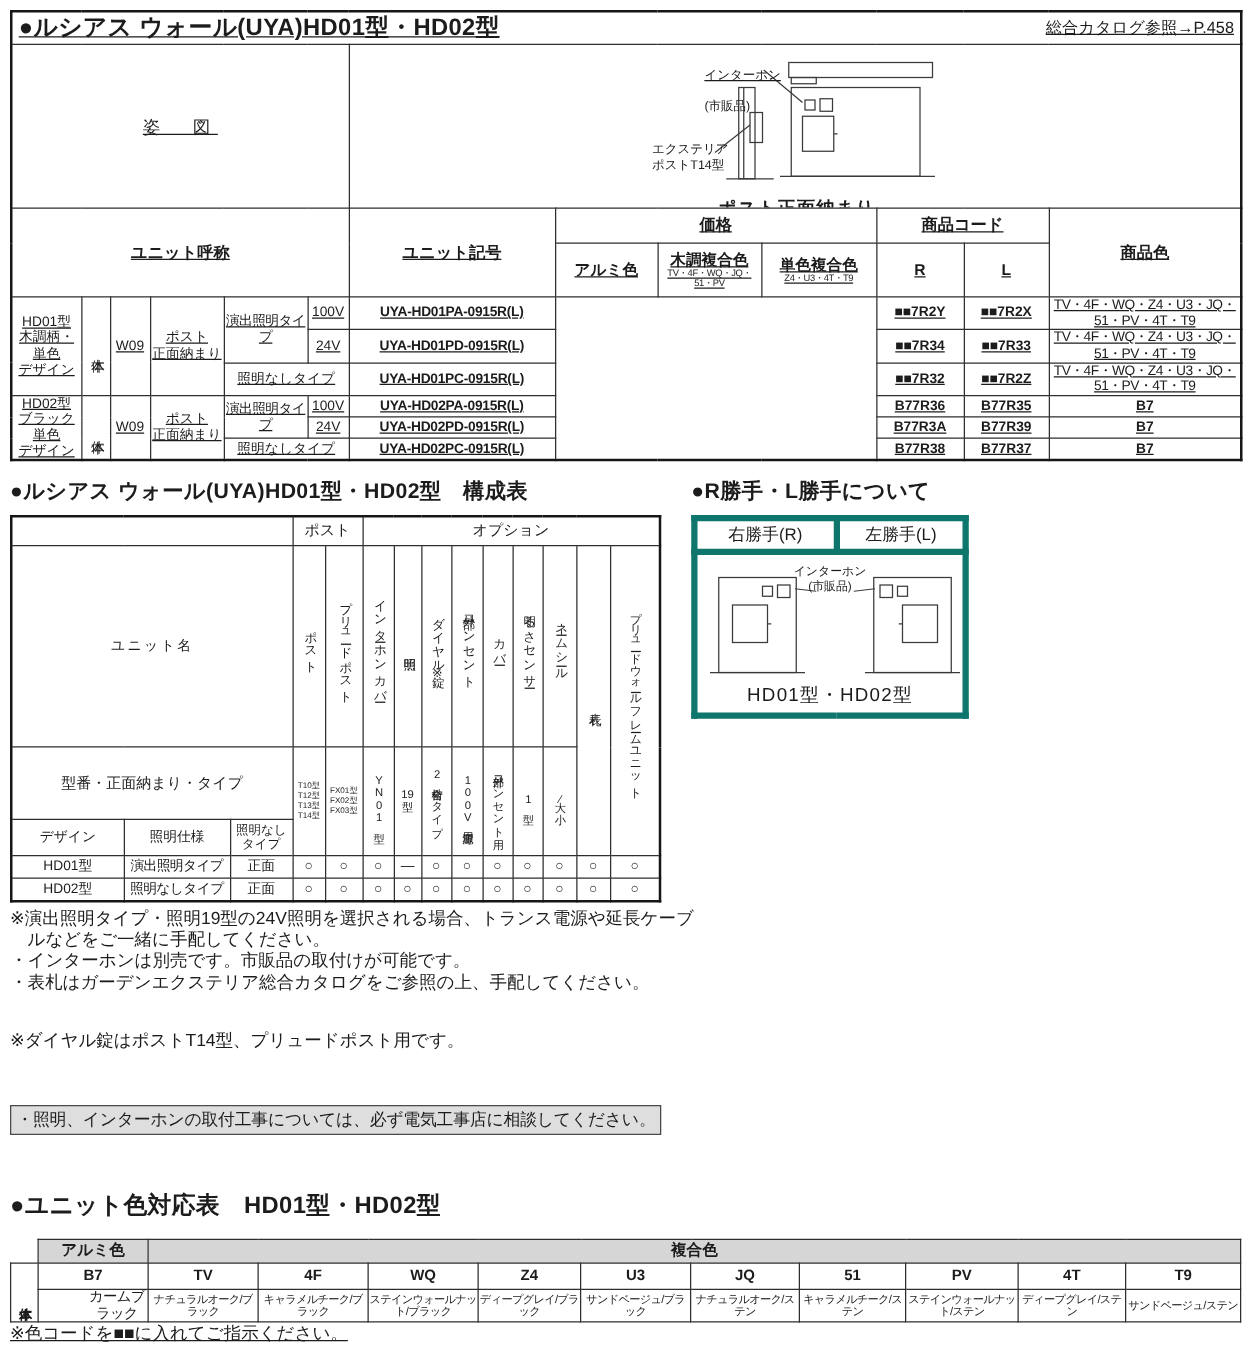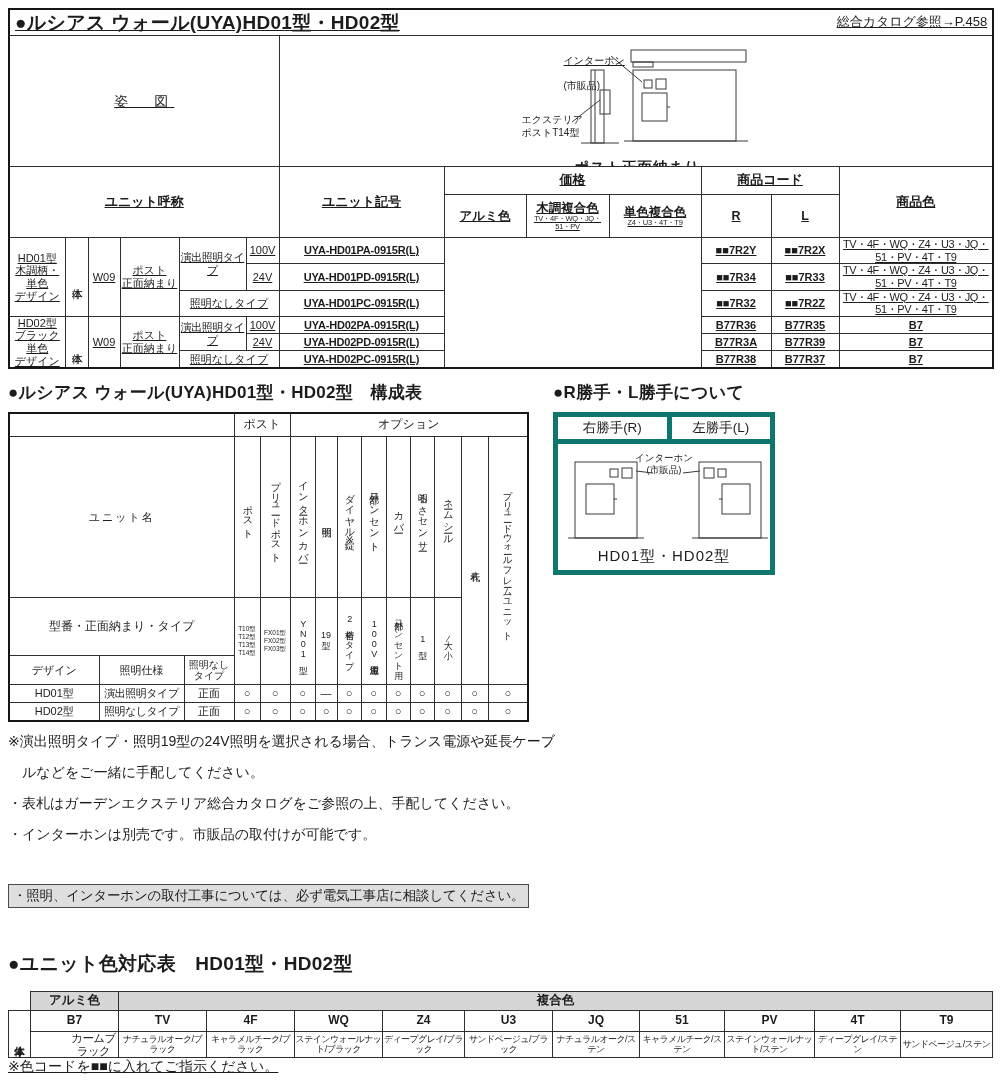--- a/index.html
+++ b/index.html
@@ -65,21 +65,21 @@
 
   
   .handing-table{position:absolute;left:553px;top:412px;width:222px;border:1.5px solid #161616;}
   .handing-table td{border:5px solid #0f766e;text-align:center;vertical-align:middle;padding:0;}
   .hh td{height:22px;font-size:13.5px;}
   .hbody{height:126px;position:relative;}
   .hd-ip{position:absolute;left:50%;top:8px;transform:translateX(-50%);font-size:9.5px;line-height:1.25;white-space:pre-line;text-align:center;}
   .hd-cap{position:absolute;left:0;right:0;bottom:4px;font-size:15px;letter-spacing:1px;}
 
   
-  .notes{position:absolute;left:8px;width:560px;font-size:14px;line-height:31px;}
+  .notes{position:absolute;left:8px;width:560px;font-size:14px;line-height:17px;}
   .note{padding-left:1em;text-indent:-1em;}
   .boxed-note{position:absolute;left:8px;top:884px;display:inline-block;border:1px solid #4a4a4a;background:#dedede;font-size:13.5px;padding:2px 4px;letter-spacing:-0.2px;}
 
   
   .ctable{position:absolute;left:8px;top:991px;width:984px;}
   .ctable td{border:1px solid #2e2e2e;text-align:center;vertical-align:middle;padding:0;line-height:1.1;}
   .ghost{border:none !important;background:#fff;}
   .chead td{height:18px;font-size:12.5px;font-weight:bold;}
   .gray{background:#d6d6d6;}
   .ccode td{height:20px;font-size:12px;font-weight:bold;}
@@ -361,24 +361,25 @@
       <div class="hd-ip">インターホン
 (市販品)</div>
       <div class="hd-cap">HD01型・HD02型</div>
     </td>
   </tr>
 </tbody>
   </table>
 
 <div class="notes" style="top:726px;">
   <div class="note">※演出照明タイプ・照明19型の24V照明を選択される場合、トランス電源や延長ケーブルなどをご一緒に手配してください。</div>
+  <div class="note">・インターホンは別売です。市販品の取付けが可能です。</div>
   <div class="note">・表札はガーデンエクステリア総合カタログをご参照の上、手配してください。</div>
-  <div class="note">・インターホンは別売です。市販品の取付けが可能です。</div>
 </div>
 <div class="notes" style="top:824px;">
+  <div class="note">※ダイヤル錠はポストT14型、プリュードポスト用です。</div>
 </div>
 <div class="boxed-note">・照明、インターホンの取付工事については、必ず電気工事店に相談してください。</div>
 
 <div class="sec-head-big" style="left:8px;top:951px;">●ユニット色対応表　HD01型・HD02型</div>
 
 <table class="ctable">
   <colgroup>
     <col style="width:22px">
       <col style="width:88px">
       <col style="width:88px">

